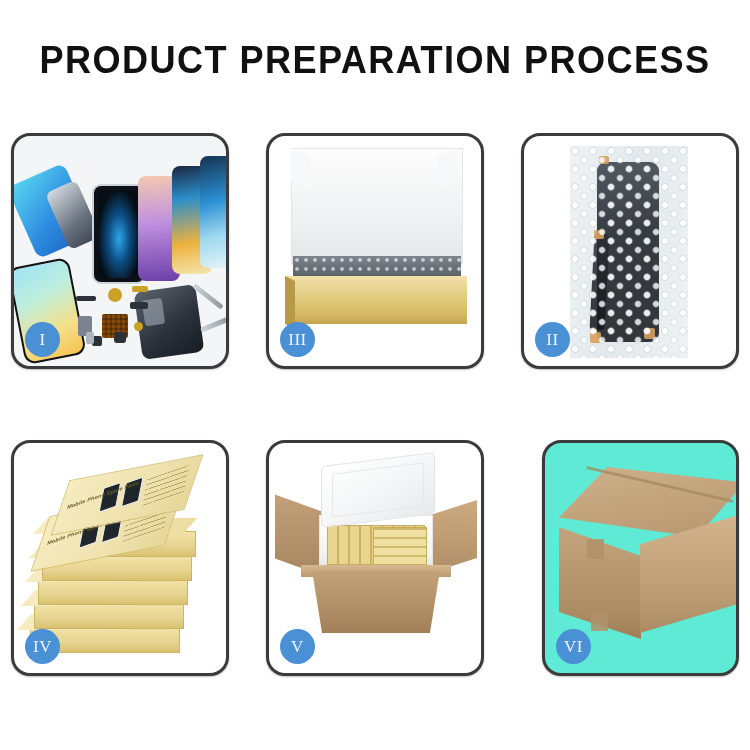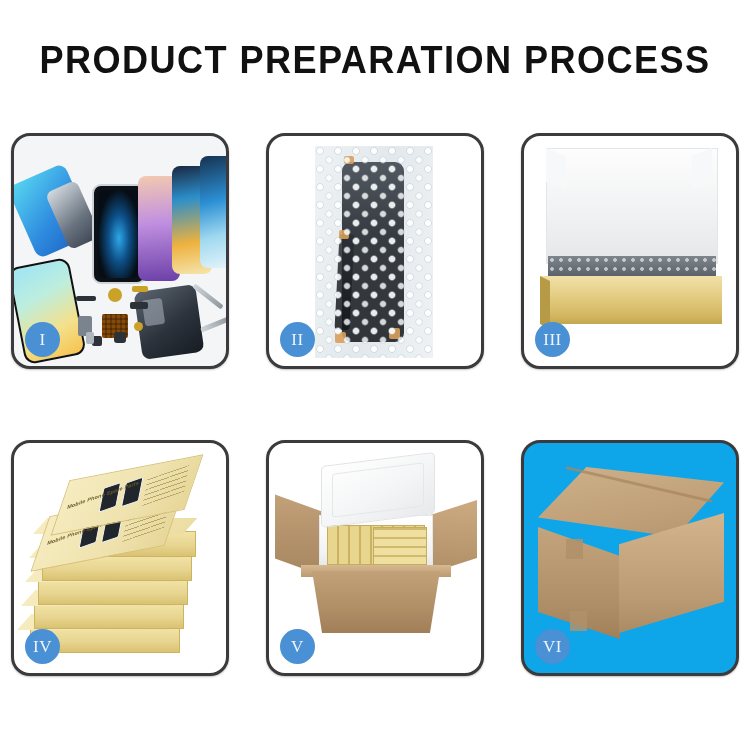--- a/index.html
+++ b/index.html
@@ -261,21 +261,21 @@
       repeating-linear-gradient(90deg,#e8d58e 0 9px,#cbb263 9px 11px);
     border:1px solid #c6ad5e;
   }
   .yellowstack2 {
     position:absolute; left:104px; top:84px; width:54px; height:38px;
     background:repeating-linear-gradient(0deg,#efdfa0 0 7px,#d2ba6c 7px 9px);
     border:1px solid #c6ad5e;
   }
 
   
-  .p6 { background:#0ea5e9; }
+  .p6 { background:#5eead4;margin-left:21px; }
   .c6-top {
     position:absolute; left:14px; top:24px; width:186px; height:70px;
     background:linear-gradient(170deg,#cdb08a 0%,#c0a179 60%,#b5956d 100%);
     clip-path:polygon(26% 0, 100% 22%, 74% 100%, 0 72%);
   }
   .c6-seam {
     position:absolute; left:40px; top:40px; width:150px; height:3px;
     background:#a8875f; transform:rotate(13deg); opacity:.75;
   }
   .c6-left {
@@ -324,46 +324,46 @@
       <div class="chip dark" style="left:116px;top:166px;width:18px;height:7px;"></div>
       <div class="chip" style="left:72px;top:196px;width:8px;height:12px;background:#aeb6bd;"></div>
       <div class="chip dark" style="left:100px;top:196px;width:12px;height:11px;border-radius:3px;"></div>
       <div class="chip gold" style="left:120px;top:186px;width:9px;height:9px;border-radius:50%;"></div>
       <div class="tool" style="left:176px;top:158px;width:36px;height:5px;transform:rotate(38deg);"></div>
       <div class="tool" style="left:186px;top:186px;width:30px;height:5px;transform:rotate(-22deg);"></div>
     </div>
     <div class="badge">I</div>
   </div>
 
+  <div class="panel p3">
+    <div class="panel-inner">
+      <div class="lid-back"></div>
+      <div class="lid-flapL"></div>
+      <div class="lid-flapR"></div>
+      <div class="foam"></div>
+      <div class="box-side"></div>
+      <div class="box-front"></div>
+      <div class="box-edgeL"></div>
+    </div>
+    <div class="badge">III</div>
+  </div>
+
   <div class="panel p2">
     <div class="panel-inner">
       <div class="bagwrap">
         <div class="screenpart"></div>
         <div class="flex-cable"></div>
         <div class="tape" style="left:29px;top:10px;width:10px;height:8px;"></div>
         <div class="tape" style="left:24px;top:84px;width:10px;height:9px;"></div>
         <div class="tape" style="left:20px;top:186px;width:11px;height:11px;"></div>
         <div class="tape" style="left:74px;top:182px;width:11px;height:11px;"></div>
         <div class="bubbles"></div>
       </div>
     </div>
     <div class="badge">II</div>
-  </div>
-
-  <div class="panel p3">
-    <div class="panel-inner">
-      <div class="lid-back"></div>
-      <div class="lid-flapL"></div>
-      <div class="lid-flapR"></div>
-      <div class="foam"></div>
-      <div class="box-side"></div>
-      <div class="box-front"></div>
-      <div class="box-edgeL"></div>
-    </div>
-    <div class="badge">III</div>
   </div>
 
   <div class="panel p4">
     <div class="panel-inner">
       <div class="stackwrap">
 
         <div class="sbox" style="left:10px;top:166px;">
             <div class="top"></div>
           </div>
         <div class="sbox" style="left:14px;top:142px;">

